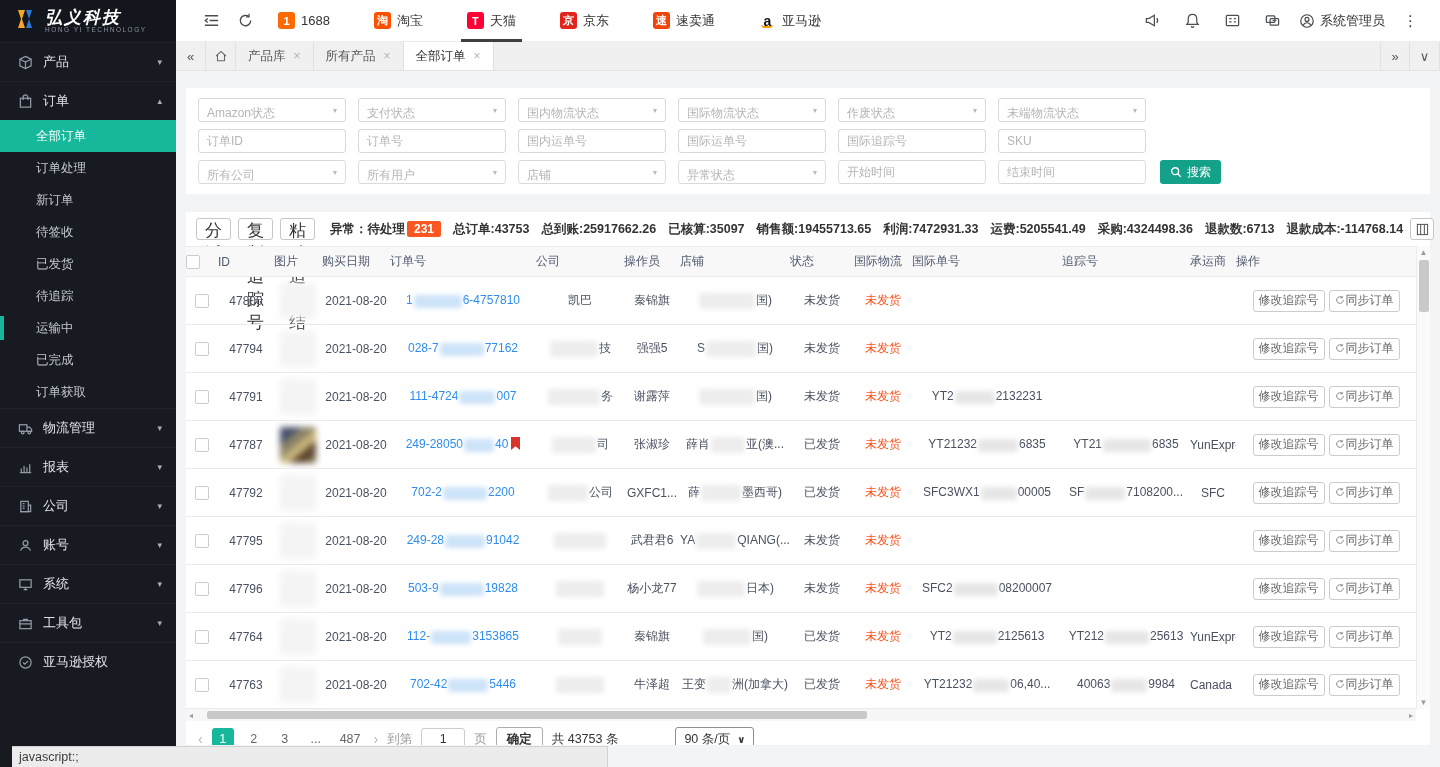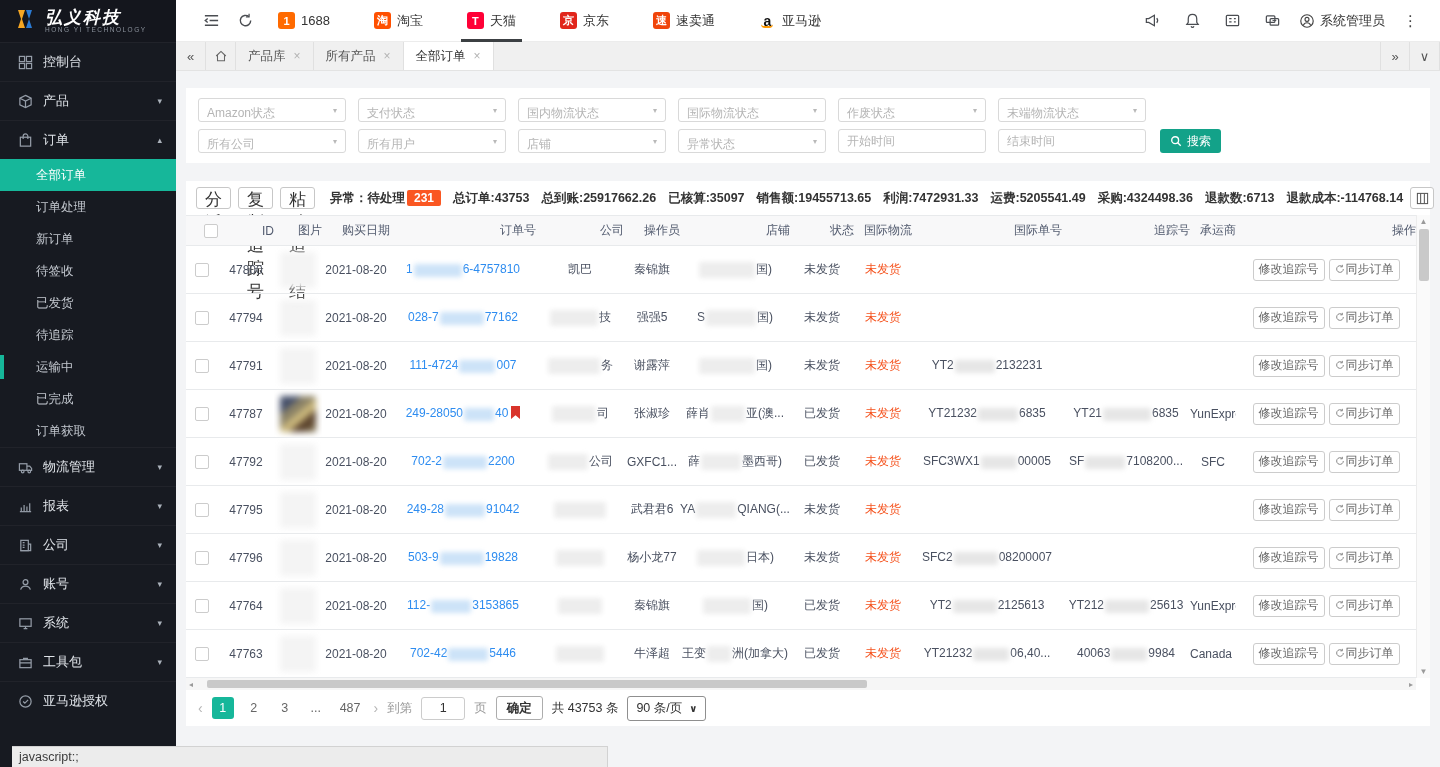--- a/index.html
+++ b/index.html
@@ -72,21 +72,21 @@
   .tl-btn{height:22px;padding:0 8px;background:#fff;border:1px solid #c7c7c7;border-radius:3px;font-size:17px;color:#333;cursor:pointer;}
   .tl-stats{display:flex;align-items:flex-end;gap:12px;margin-left:8px;font-size:12.5px;color:#333;font-weight:600;white-space:nowrap;}
   .badge{background:#fa5722;color:#fff;font-size:12px;font-weight:bold;padding:1px 7px;border-radius:2px;margin-left:2px;}
   .tl-icons{margin-left:auto;display:flex;gap:6px;}
   .tl-ico{width:24px;height:22px;border:1px solid #c7c7c7;border-radius:3px;display:flex;align-items:center;justify-content:center;color:#555;cursor:pointer;background:#fff;}
   .tl-ico svg{width:13px;height:13px;}
 
   
   .table-zone{display:flex;}
   table{border-collapse:collapse;table-layout:fixed;width:1230px;font-size:12px;color:#495060;}
-  thead td{background:#f8f8f9;border:1px solid #e8eaec;border-left:none;border-right:none;height:30px;text-align:right;color:#515a6e;font-weight:400;}
+  thead td{background:#f8f8f9;border:1px solid #e8eaec;border-left:none;border-right:none;height:30px;text-align:left;color:#515a6e;font-weight:400;}
   tbody td{border-bottom:1px solid #e8eaec;height:48px;text-align:center;overflow:hidden;white-space:nowrap;}
   .cb{display:inline-block;width:14px;height:14px;border:1px solid #ccc;border-radius:2px;background:#fff;vertical-align:middle;cursor:pointer;}
   .order-link{color:#2d8cf0;cursor:pointer;}
   .red{color:#f5521d;}
   .blur{display:inline-block;height:13px;border-radius:2px;background:#e6e6e6;filter:blur(2.5px);vertical-align:middle;margin:0 1px;}
   .bl-blue{background:#cde3f8;}
   .bl-soft{background:#ededed;height:16px;}
   .w24{width:24px;}.w30{width:30px;}.w34{width:34px;}.w36{width:36px;}.w40{width:40px;}.w44{width:44px;}.w48{width:48px;}.w50{width:50px;}.w52{width:52px;}.w56{width:56px;}
   .thumb{display:inline-block;width:36px;height:36px;border-radius:2px;background:#f4f4f4;filter:blur(3px);vertical-align:middle;}
   .thumb.colorful{background:linear-gradient(140deg,#46506a 0 28%,#8b8266 28% 48%,#c9b67b 48% 66%,#5d452f 66% 85%,#7a6a4a 85%);}
@@ -103,21 +103,21 @@
   .hthumb{height:8px;width:660px;background:#c9c9c9;border-radius:2px;margin-left:14px;cursor:pointer;}
   .hfill{flex:1;}
 
   
   .pager{height:36px;display:flex;align-items:center;gap:9px;padding:0 12px;font-size:12.5px;color:#666;background:#fff;}
   .pg-arrow{color:#b5b5b5;font-size:14px;cursor:pointer;}
   .pg{min-width:22px;height:22px;display:flex;align-items:center;justify-content:center;cursor:pointer;border-radius:3px;padding:0 4px;}
   .pg.active{background:#16b79a;color:#fff;}
   .goto-inp{width:44px;height:23px;border:1px solid #ccc;border-radius:3px;text-align:center;font-size:12.5px;color:#333;outline:none;}
   .ok-btn{height:24px;padding:0 10px;border:1px solid #adadad;border-radius:3px;background:#fff;font-size:12.5px;font-weight:bold;color:#333;cursor:pointer;}
-  .psel{height:25px;border:1px solid #8f8f8f;border-radius:3px;display:flex;align-items:center;gap:7px;padding:0 8px;font-size:12.5px;color:#333;cursor:pointer;background:#fff;}
+  .psel{height:25px;border:1px solid #8f8f8f;border-radius:3px;display:flex;align-items:center;gap:7px;padding:0 8px;font-size:12.5px;color:#333;cursor:pointer;background:#fff;margin-left:48px;}
   .psel .car{font-size:10px;font-weight:bold;}
 
   
   .status-tip{position:absolute;left:12px;bottom:0;width:596px;height:21px;background:#ececec;border-top:1px solid #d2d2d2;border-right:1px solid #d2d2d2;display:flex;align-items:center;padding-left:7px;font-size:12.5px;color:#3c3c3c;z-index:20;}
   .bottom-band{position:absolute;left:176px;right:0;bottom:0;height:22px;background:#f3f4f6;z-index:8;}
 </style>
 </head>
 <body>
 
 <div class="app">
@@ -127,31 +127,20 @@
       <span><svg width="26" height="26" viewBox="0 0 26 26">
             <path d="M6 4 L13 4 L10 13 L13 22 L6 22 L9 13 Z" fill="#f5a623"></path>
             <path d="M14 4 L20 4 L17 13 L20 22 L14 22 L17 13 Z" fill="#2b7bd4"></path>
           </svg></span>
       <span class="logo-text">
         <div class="cn">弘义科技</div>
         <div class="en">HONG YI TECHNOLOGY</div>
       </span>
     </div>
 
-    <div class="s-item">
-      <span class="s-ico">
-          <svg viewBox="0 0 16 16" fill="none" stroke="currentColor" stroke-width="1.3">
-            <rect x="1.5" y="1.5" width="5.5" height="5.5"></rect>
-            <rect x="9" y="1.5" width="5.5" height="5.5"></rect>
-            <rect x="1.5" y="9" width="5.5" height="5.5"></rect>
-            <rect x="9" y="9" width="5.5" height="5.5"></rect>
-          </svg>
-        </span>
-      <span>控制台</span>
-    </div>
     <div class="s-item">
       <span class="s-ico">
           <svg viewBox="0 0 16 16" fill="none" stroke="currentColor" stroke-width="1.3">
             <path d="M8 1.5 L14 4.5 L14 11.5 L8 14.5 L2 11.5 L2 4.5 Z"></path>
             <path d="M2 4.5 L8 7.5 L14 4.5 M8 7.5 L8 14.5"></path>
           </svg>
         </span>
       <span>产品</span>
       <span class="s-caret">▾</span>
     </div>
@@ -400,20 +389,28 @@
           <span class="f-sel">
               <span class="ph">作废状态</span>
               <span class="car">▾</span>
             </span>
           <span class="f-sel">
               <span class="ph">末端物流状态</span>
               <span class="car">▾</span>
             </span>
         </div>
         <div class="f-row">
+          <input class="f-inp" placeholder="订单ID" style="">
+          <input class="f-inp" placeholder="订单号" style="">
+          <input class="f-inp" placeholder="国内运单号" style="">
+          <input class="f-inp" placeholder="国际运单号" style="">
+          <input class="f-inp" placeholder="国际追踪号" style="">
+          <input class="f-inp" placeholder="SKU" style="">
+        </div>
+        <div class="f-row">
           <span class="f-sel">
               <span class="ph">所有公司</span>
               <span class="car">▾</span>
             </span>
           <span class="f-sel">
               <span class="ph">所有用户</span>
               <span class="car">▾</span>
             </span>
           <span class="f-sel">
               <span class="ph">店铺</span>

